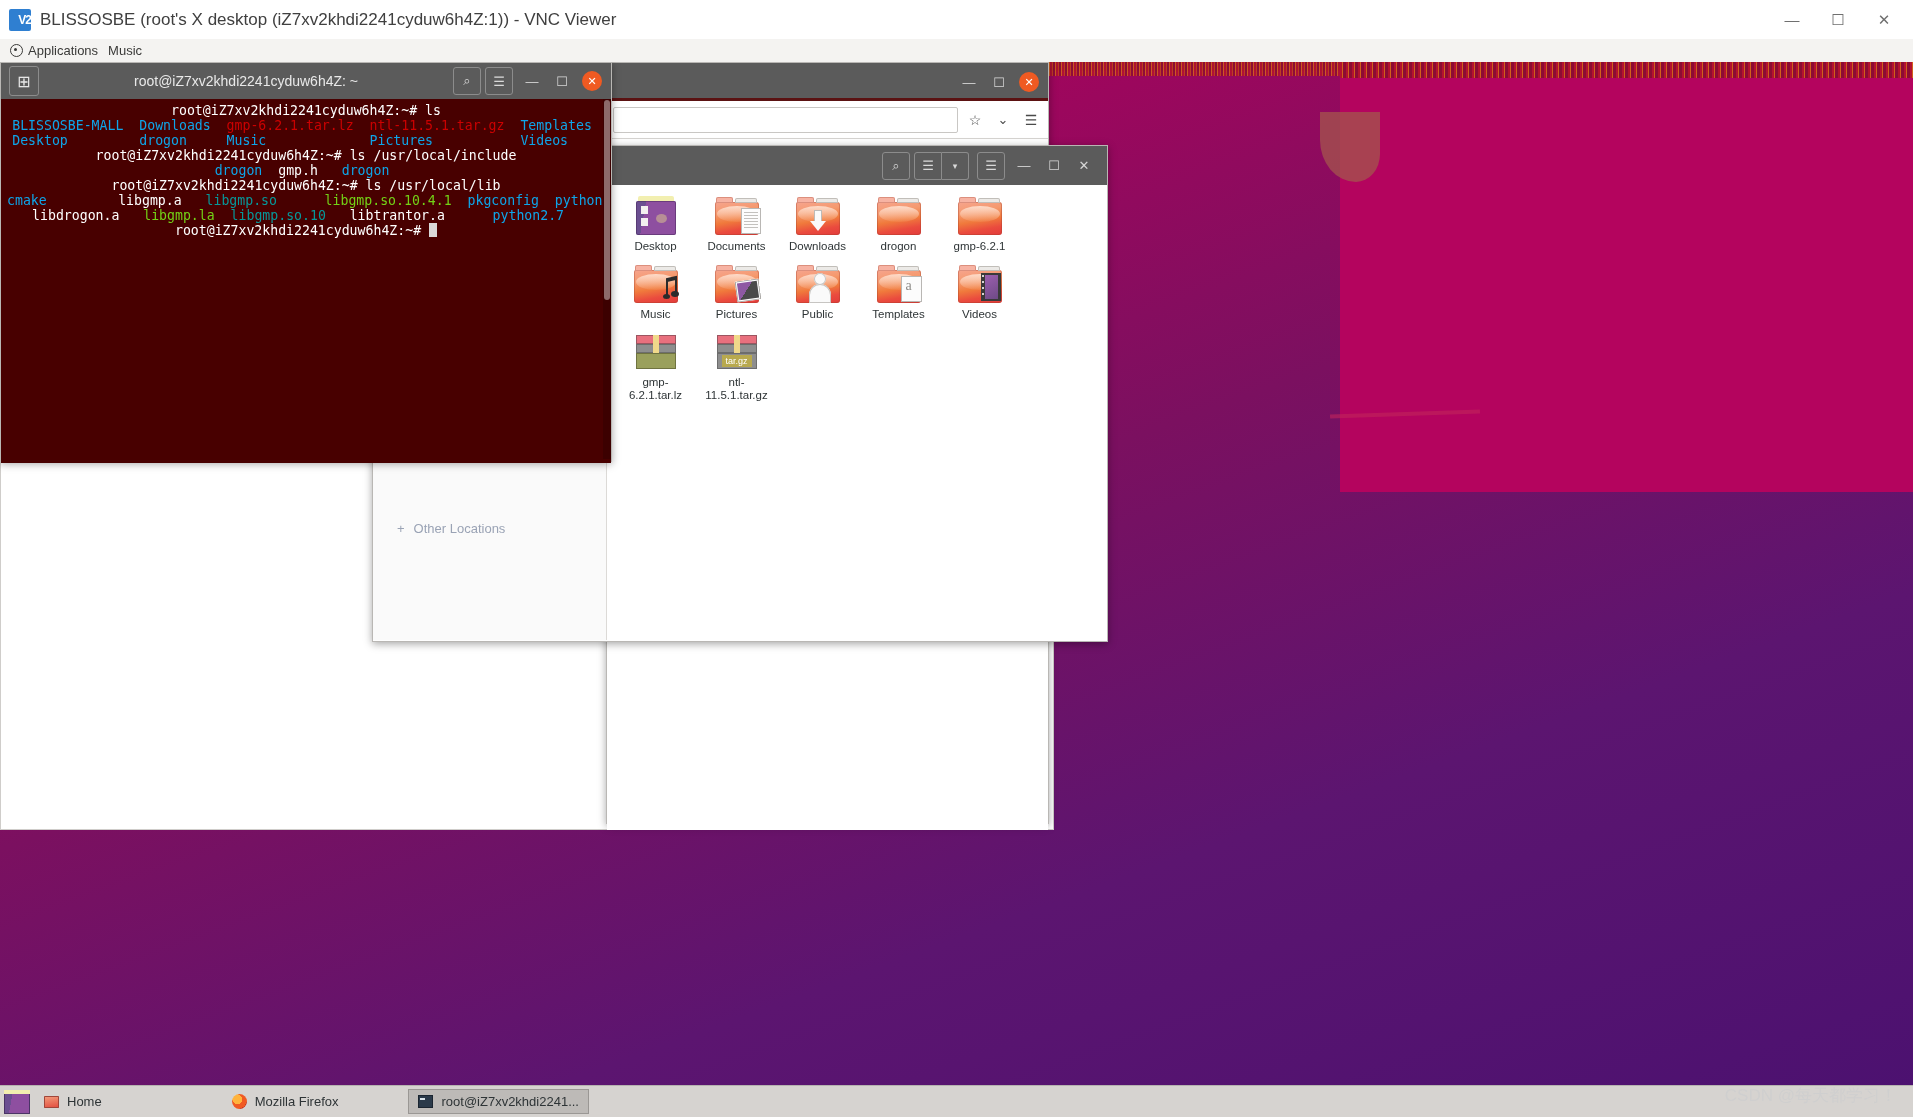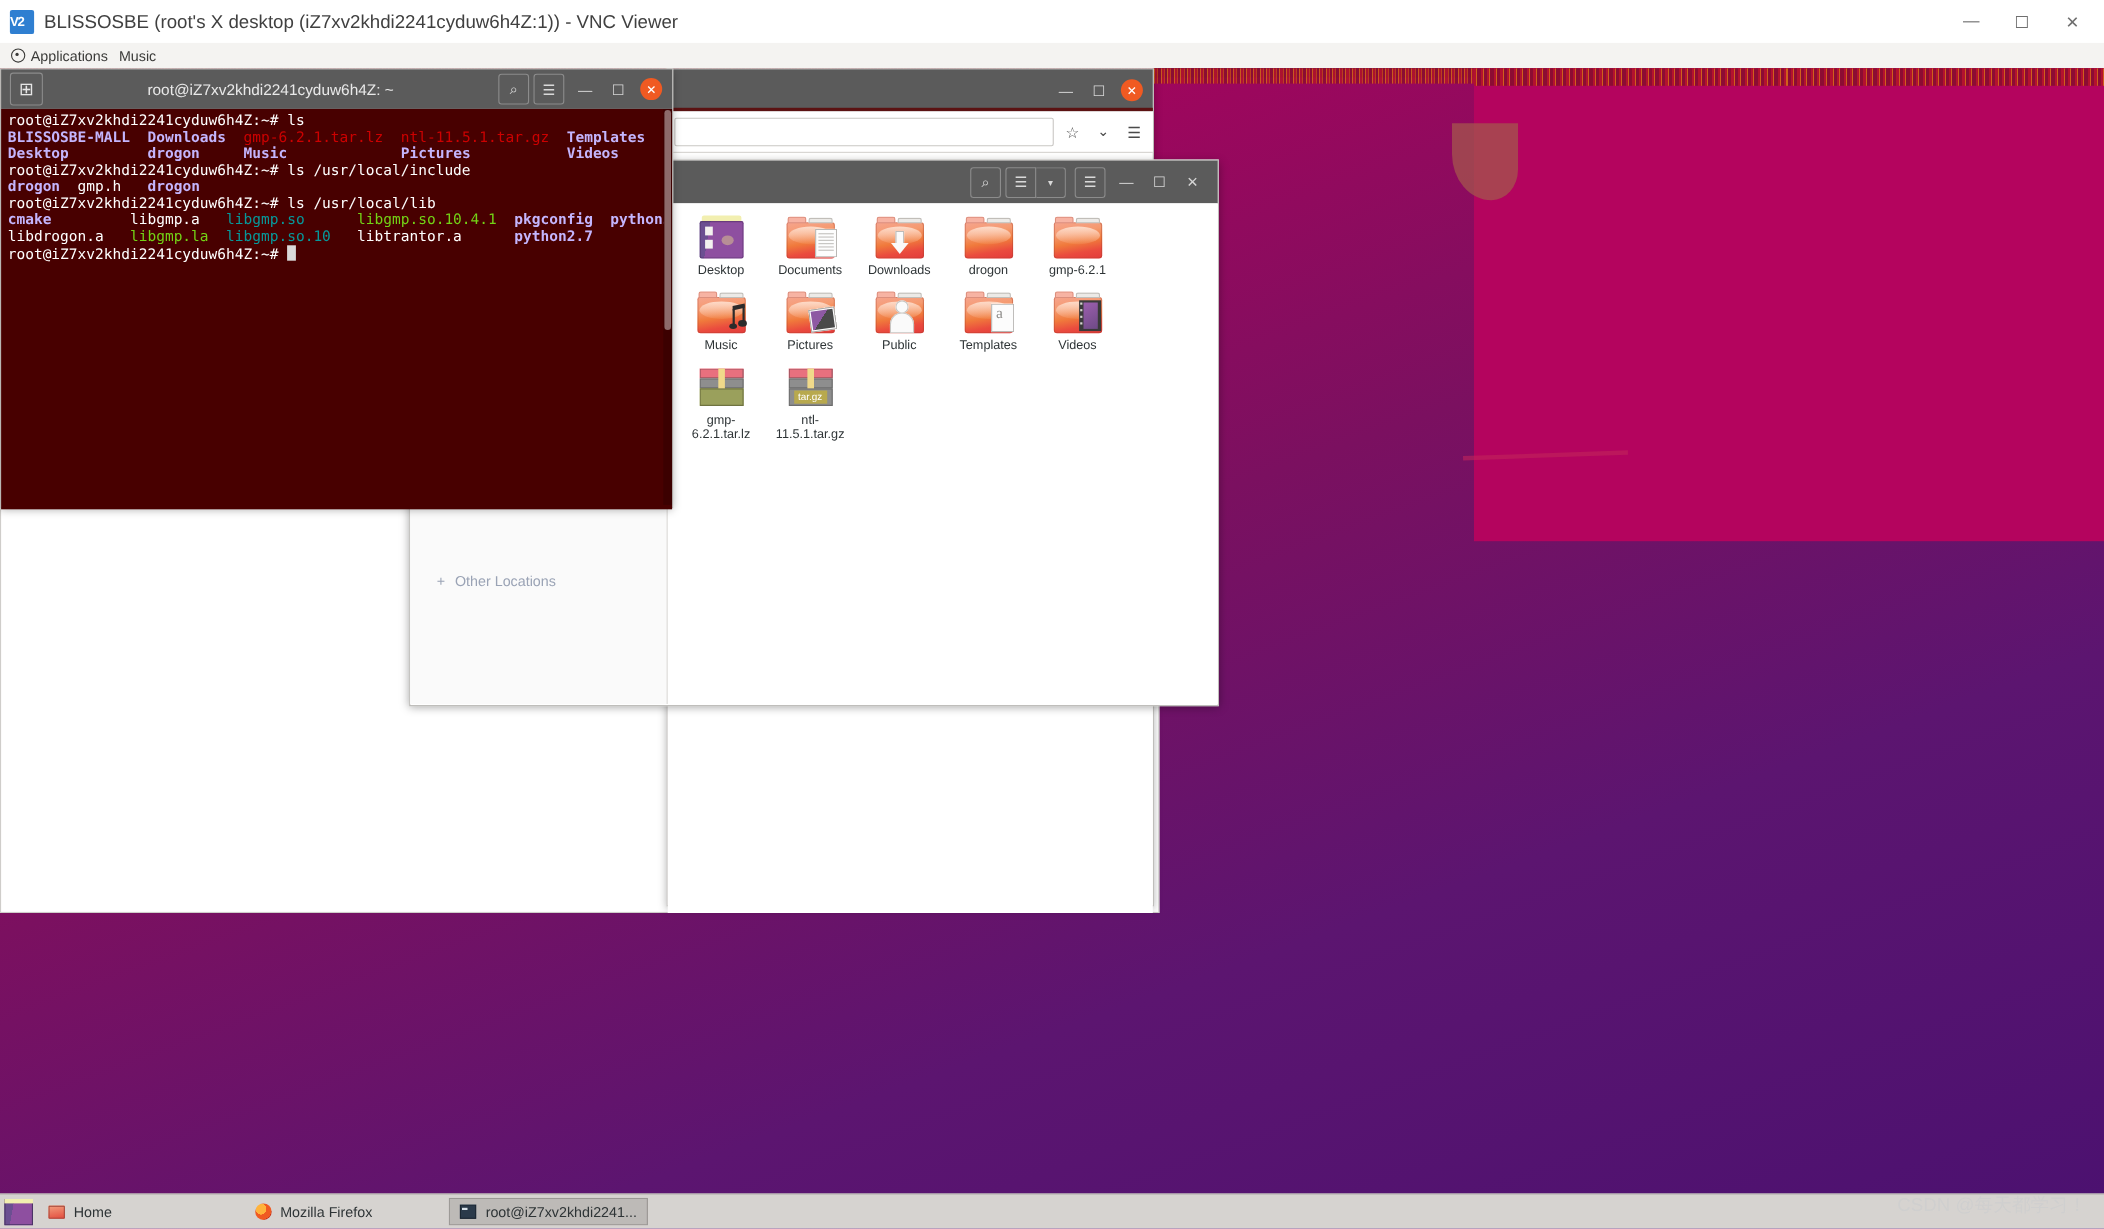--- a/index.html
+++ b/index.html
@@ -11,21 +11,21 @@
   }
   
   #vnc-window{position:absolute;inset:0;background:#ffffff;}
   #vnc-titlebar{
     position:absolute;left:0;top:0;width:1913px;height:39px;
     background:#ffffff;display:flex;align-items:center;
   }
   #vnc-logo{
     width:22px;height:22px;margin-left:9px;margin-right:9px;
     background:#2f7fd1;border-radius:2px;color:#fff;
-    font-size:12px;font-weight:bold;line-height:22px;text-align:left;
+    font-size:12px;font-weight:bold;line-height:22px;text-align:right;
     letter-spacing:-1px;font-family:"Liberation Sans",sans-serif;
   }
   #vnc-title{font-size:17px;color:#404040;}
   .winbtn{
     width:46px;height:39px;display:flex;align-items:center;justify-content:center;
     color:#6f6f6f;font-size:15px;
   }
   #vnc-winbtns{position:absolute;right:6px;top:0;display:flex;}
   #vnc-wifi{position:absolute;right:16px;top:40px;color:#9a9a9a;}
 
@@ -194,23 +194,23 @@
     width:28px;height:28px;border:1px solid #8c8c8c;border-radius:3px;margin-left:8px;
     display:flex;align-items:center;justify-content:center;color:#e6e6e6;
   }
   #term-body{
     background:#480000;height:360px;padding:4px 6px 0 6px;position:relative;
     font-family:"DejaVu Sans Mono","Liberation Mono",monospace;font-size:13.2px;line-height:15px;
     color:#ffffff;overflow:hidden;
   }
   #term-scrollbar{position:absolute;right:0;top:0;width:8px;height:360px;background:#3c0000;}
   #term-scrollthumb{position:absolute;right:1px;top:1px;width:6px;height:200px;background:#8d6a6a;border-radius:3px;}
-  .tline{white-space:pre;}
+  .tline{white-space:pre;text-align:center;}
   .c-white{color:#ffffff;}
-  .c-blue{color:#c4b5fd;font-weight:bold;}
+  .c-blue{color:#0ea5e9;}
   .c-red{color:#cc0000;}
   .c-cyan{color:#06989a;}
   .c-lime{color:#73d216;}
   .cursor{display:inline-block;width:8px;height:14px;background:#d9d9d9;vertical-align:-2px;}
 
   
   #taskbar{
     position:absolute;left:0;bottom:0;width:1913px;height:31px;
     background:#d6d3d0;display:flex;align-items:center;border-top:1px solid #b5b2af;
   }

